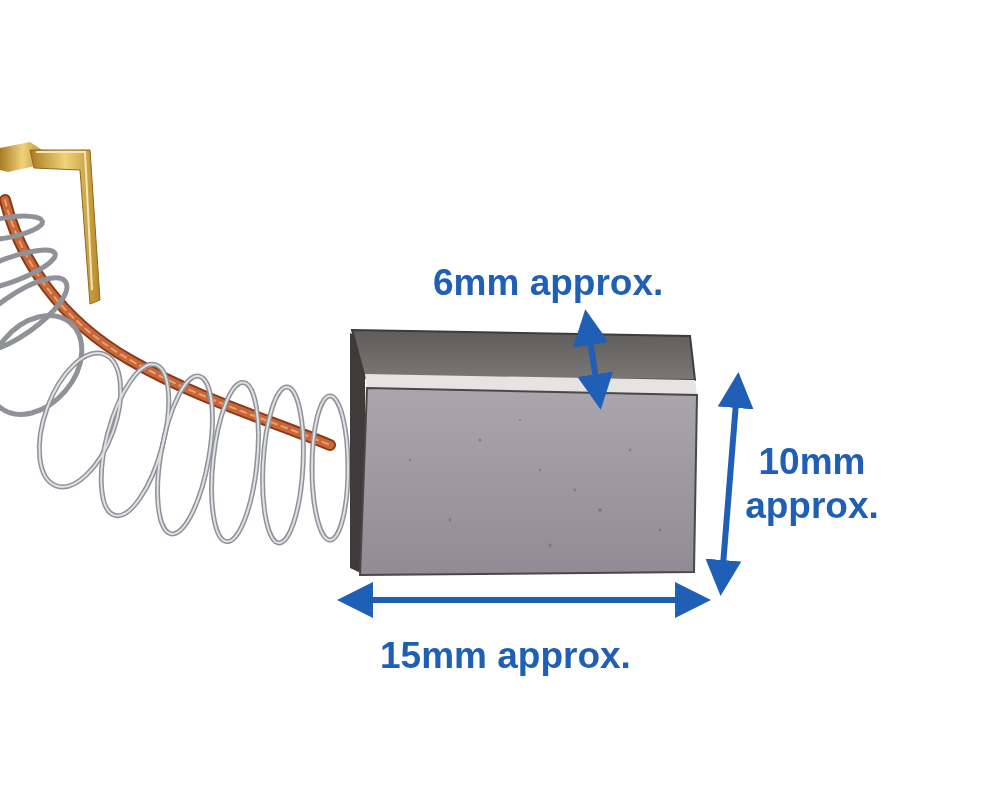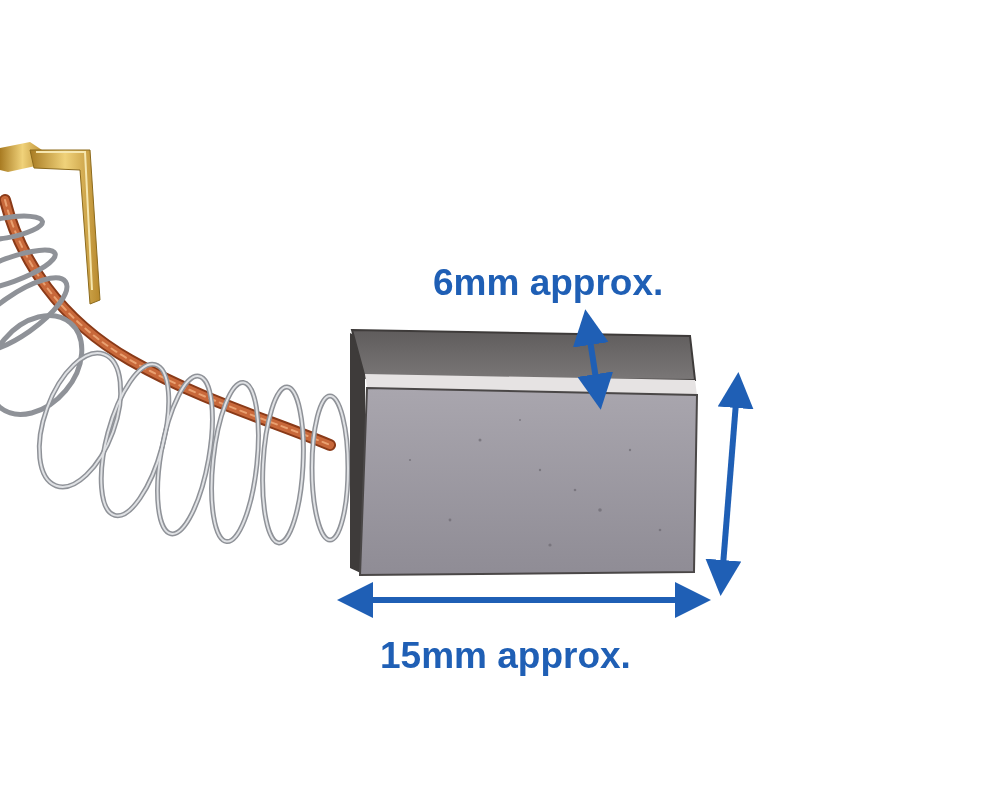--- a/index.html
+++ b/index.html
@@ -101,14 +101,16 @@
 
   <g stroke="#1f5fb5" stroke-width="6" fill="none">
     <line x1="588" y1="327" x2="598" y2="392" marker-start="url(#arrowHead)" marker-end="url(#arrowHead)"></line>
     <line x1="737" y1="390" x2="722" y2="578" marker-start="url(#arrowHead)" marker-end="url(#arrowHead)"></line>
     <line x1="355" y1="600" x2="693" y2="600" marker-start="url(#arrowHead)" marker-end="url(#arrowHead)"></line>
   </g>
 </svg>
 
 <div id="label-6mm" class="label">6mm approx.</div>
 <div id="label-10mm" class="label">
+  <div>10mm</div>
+  <div>approx.</div>
 </div>
 <div id="label-15mm" class="label">15mm approx.</div>
 
 </body></html>

